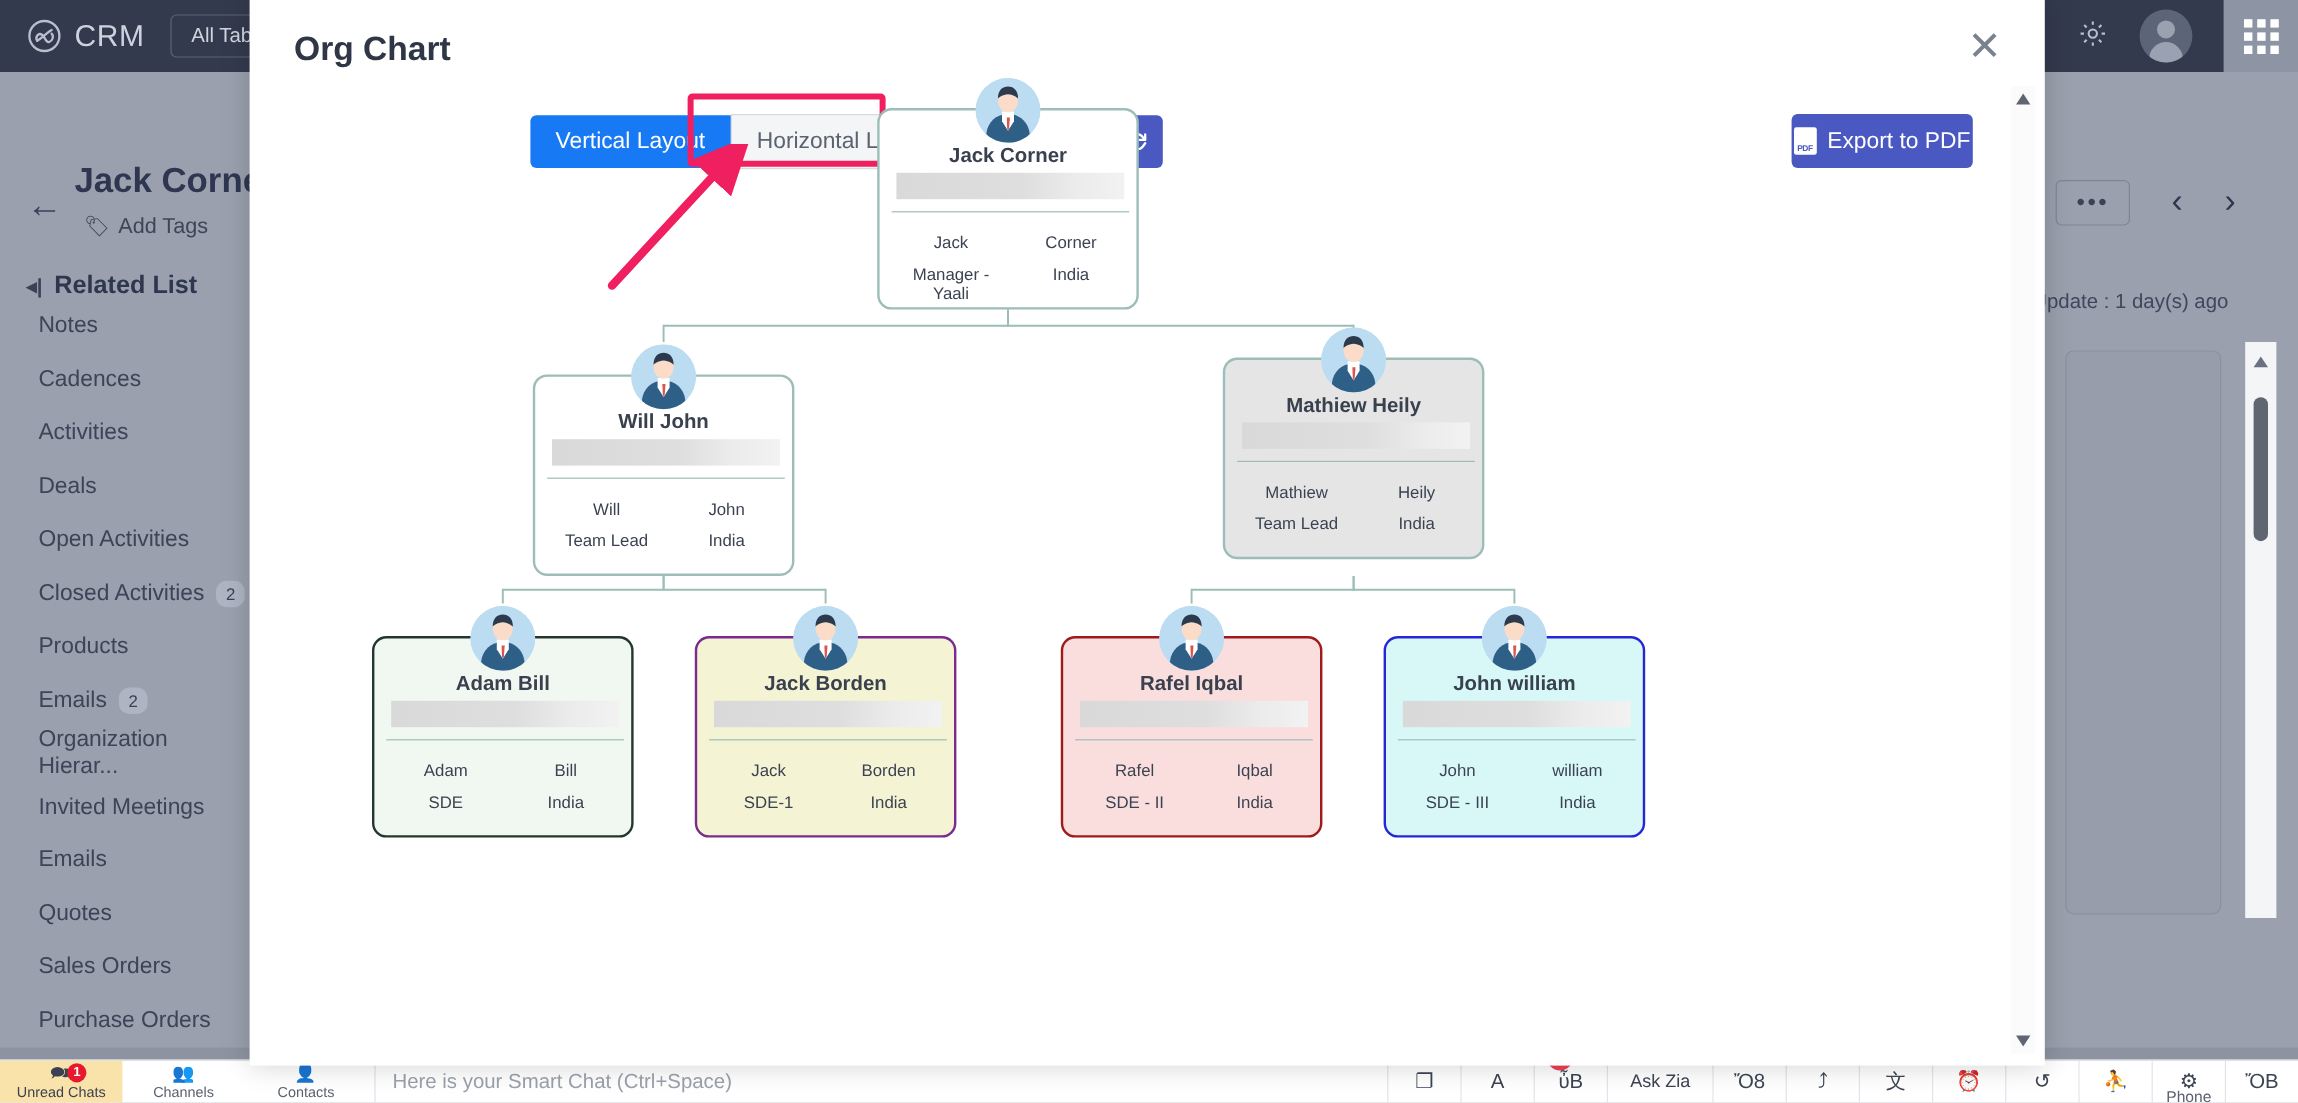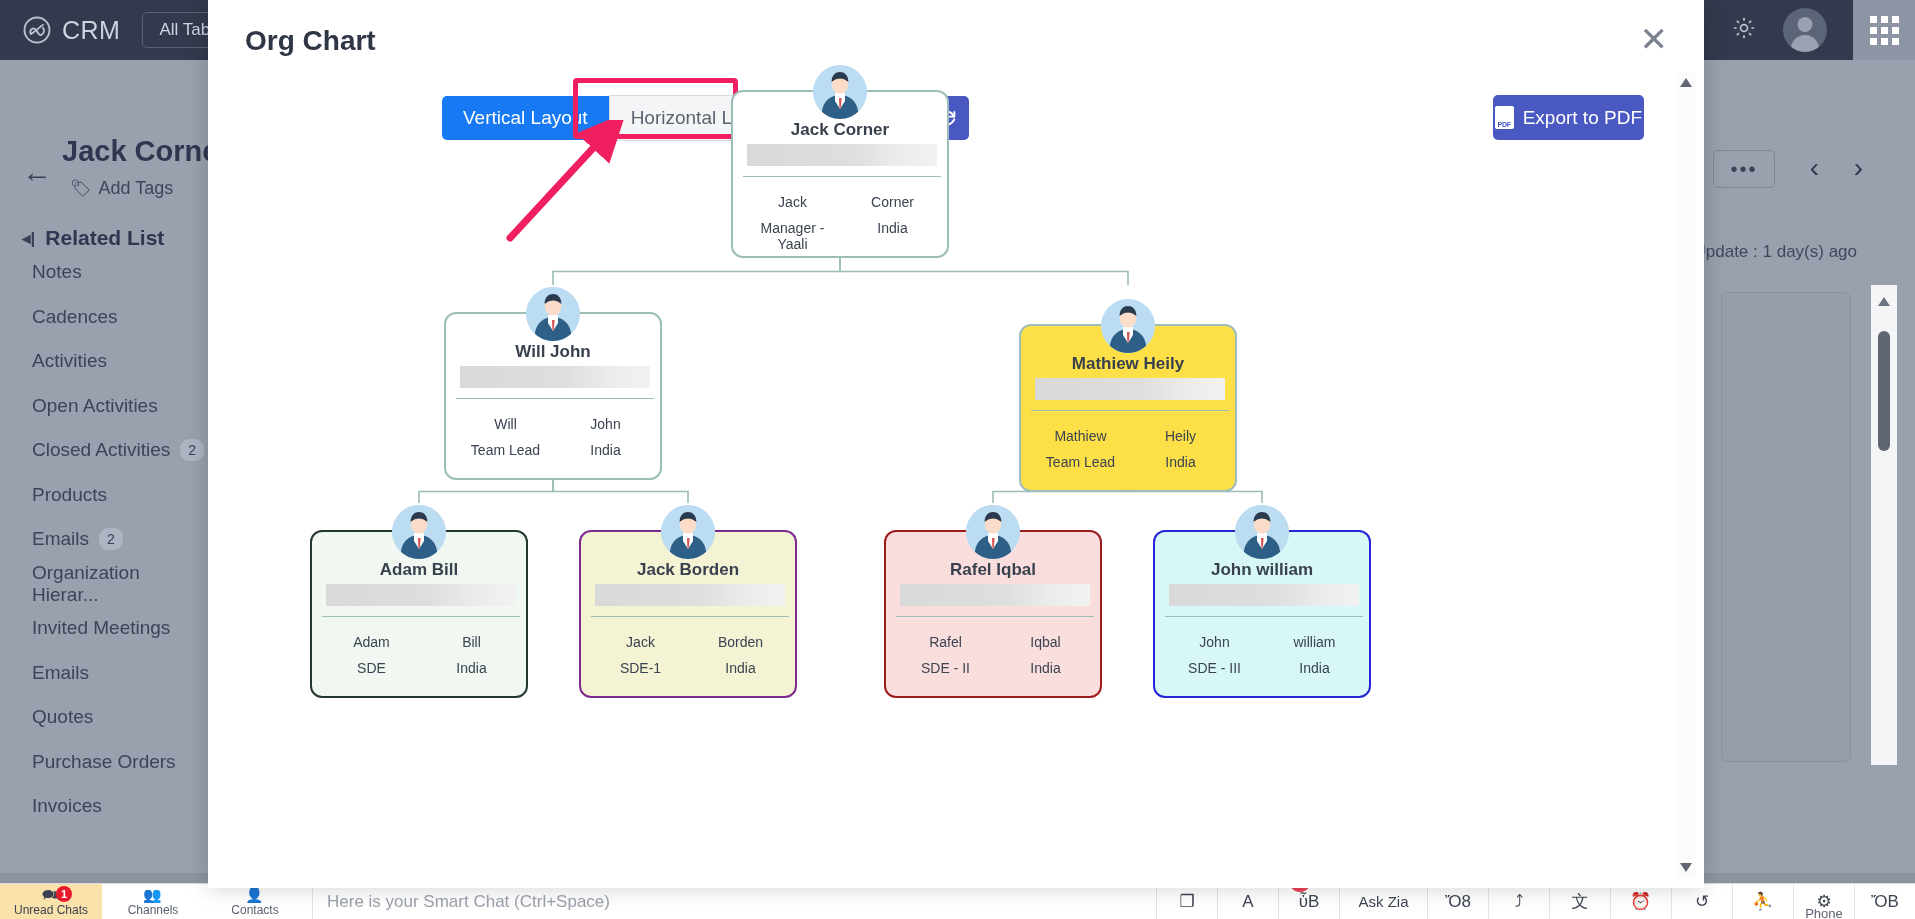--- a/index.html
+++ b/index.html
@@ -265,20 +265,23 @@
             <div class="sidebar-item">
               <span>Notes</span>
             </div>
             <div class="sidebar-item">
               <span>Cadences</span>
             </div>
             <div class="sidebar-item">
               <span>Activities</span>
             </div>
             <div class="sidebar-item">
+              <span>Deals</span>
+            </div>
+            <div class="sidebar-item">
               <span>Open Activities</span>
             </div>
             <div class="sidebar-item">
               <span>Closed Activities</span>
               <span class="badge">2</span>
             </div>
             <div class="sidebar-item">
               <span>Products</span>
             </div>
             <div class="sidebar-item">
@@ -289,20 +292,23 @@
               <span>Organization Hierar...</span>
             </div>
             <div class="sidebar-item">
               <span>Invited Meetings</span>
             </div>
             <div class="sidebar-item">
               <span>Emails</span>
             </div>
             <div class="sidebar-item">
               <span>Quotes</span>
+            </div>
+            <div class="sidebar-item">
+              <span>Sales Orders</span>
             </div>
             <div class="sidebar-item">
               <span>Purchase Orders</span>
             </div>
             <div class="sidebar-item">
               <span>Invoices</span>
             </div>
           </div>
     </div>
   </div>
@@ -461,21 +467,21 @@
               </svg>
             </div>
             <div class="nm">Will John</div>
             <div class="redact"></div>
             <div class="divider" style="background:#9cbdb8"></div>
             <div class="cell c-l r1">Will</div>
             <div class="cell c-r r1">John</div>
             <div class="cell c-l r2">Team Lead</div>
             <div class="cell c-r r2">India</div>
           </div>
-          <div class="node" style="left: 811px; top: 264px; border-color: rgb(156, 189, 184); background: #fde047;">
+          <div class="node" style="left: 811px; top: 238px; border-color: rgb(156, 189, 184); background: #e5e5e5;">
             <div class="pic">
               <svg width="54" height="54" viewBox="0 0 54 54">
                 <circle cx="27" cy="27" r="27" fill="#bcdcf2"></circle>
                 <path d="M27 30c10 0 17 7 18 16v8H9v-8c1-9 8-16 18-16z" fill="#2e5f86"></path>
                 <path d="M22 28h10v8l-5 8-5-8z" fill="#fff"></path>
                 <path d="M26 33h2.6l-.7 9-.8 2-.8-2z" fill="#d9534f"></path>
                 <ellipse cx="27" cy="19" rx="8.4" ry="9.6" fill="#fbdcc8"></ellipse>
                 <path d="M18.6 17c0-7 4-10 8.4-10s8.4 3 8.4 10c0 0-4-3.5-8.4-3.5S18.6 17 18.6 17z" fill="#2b3a4d"></path>
               </svg>
             </div>

